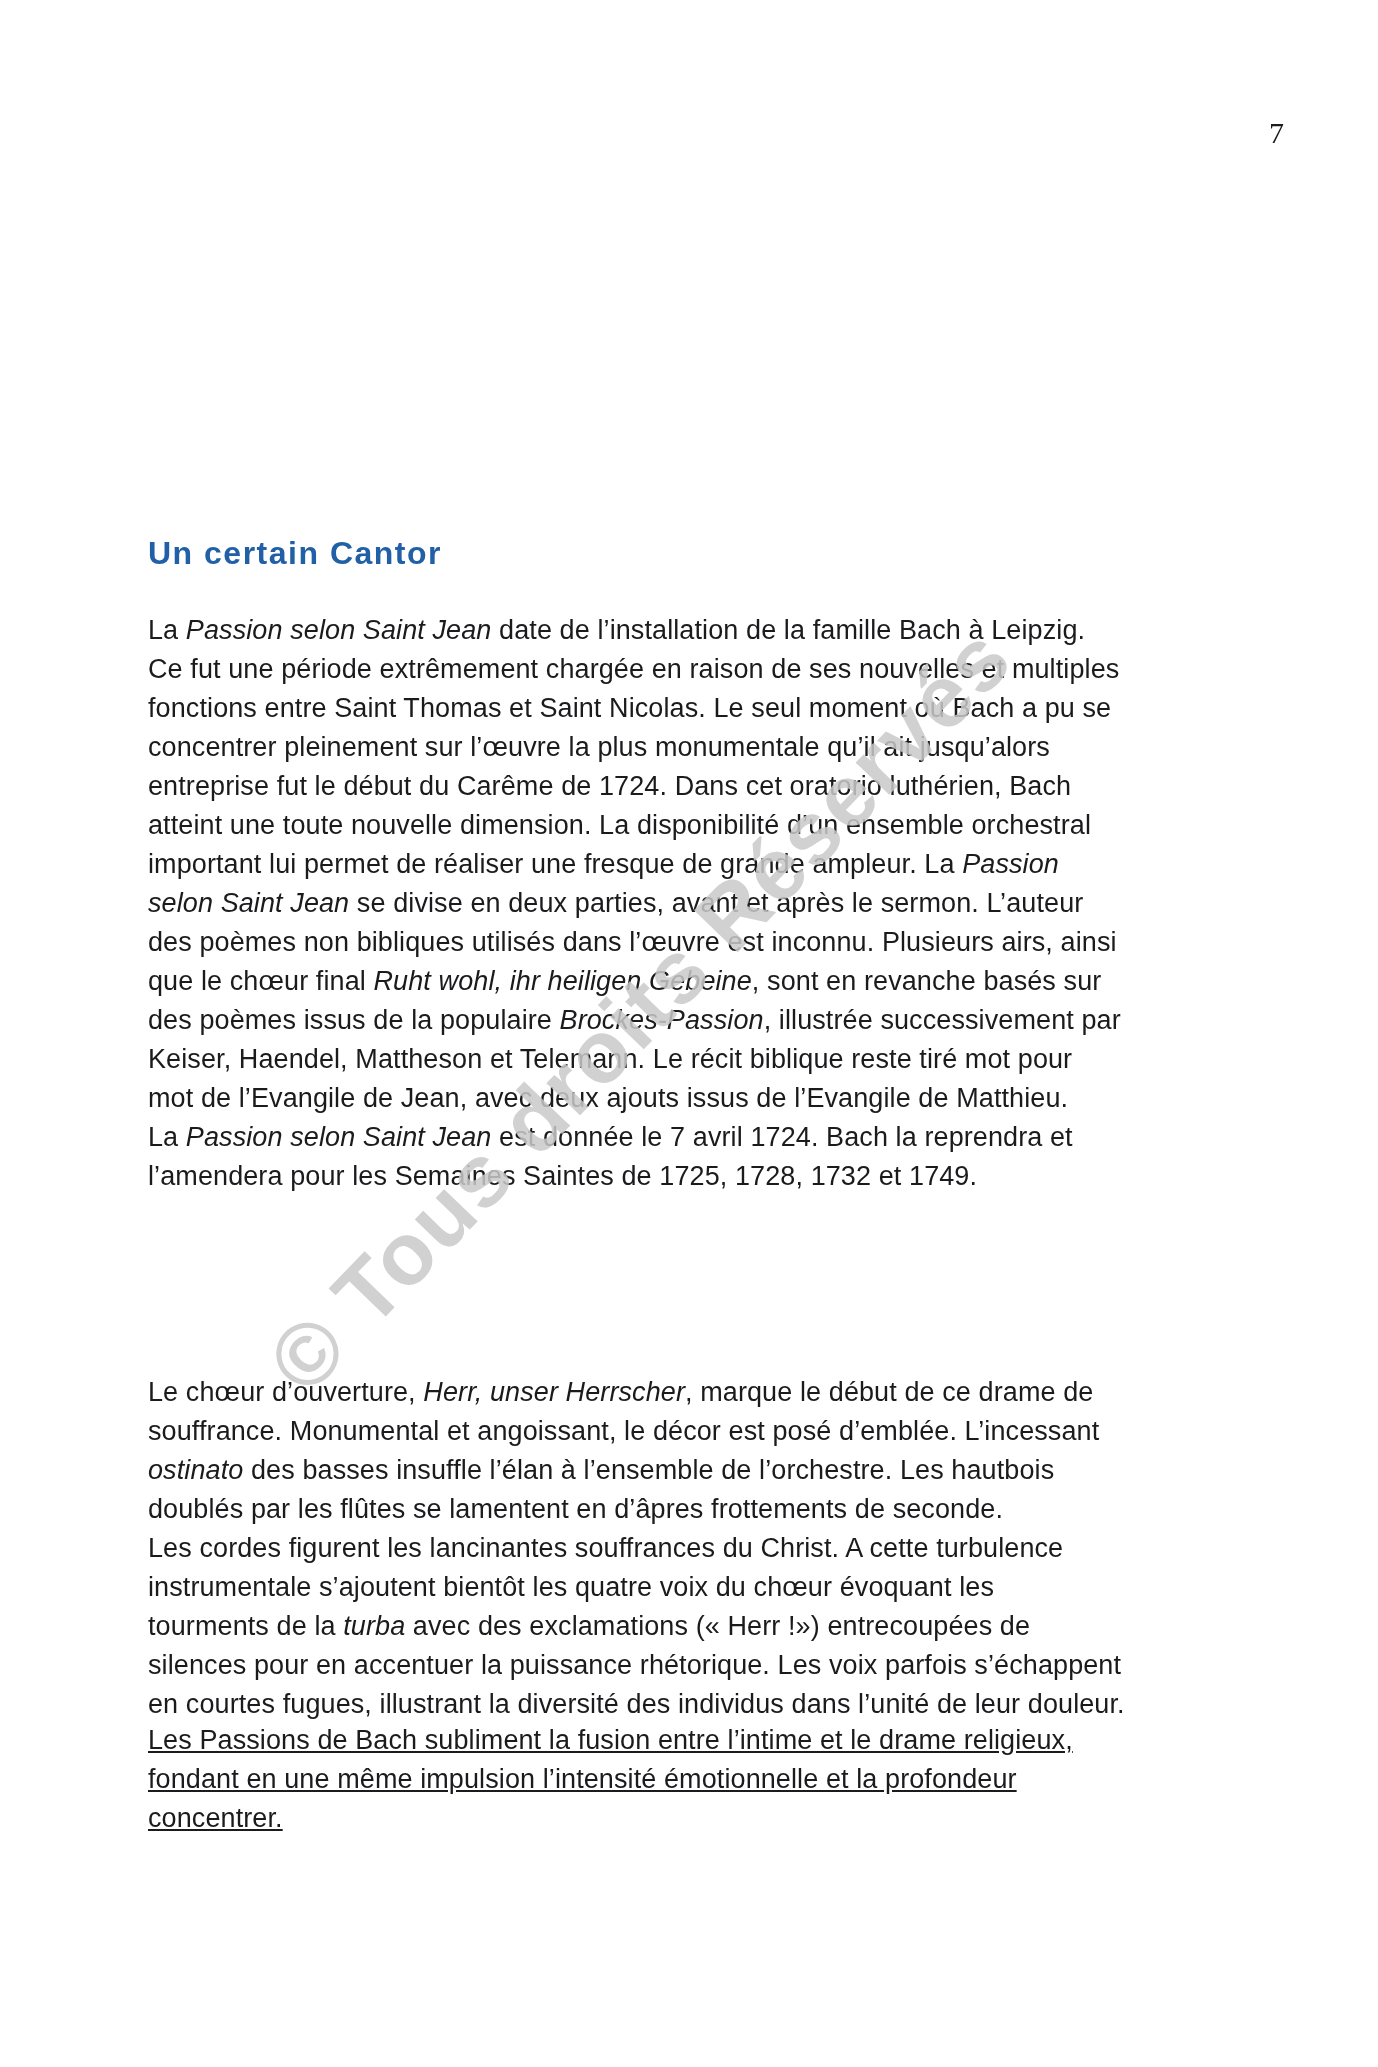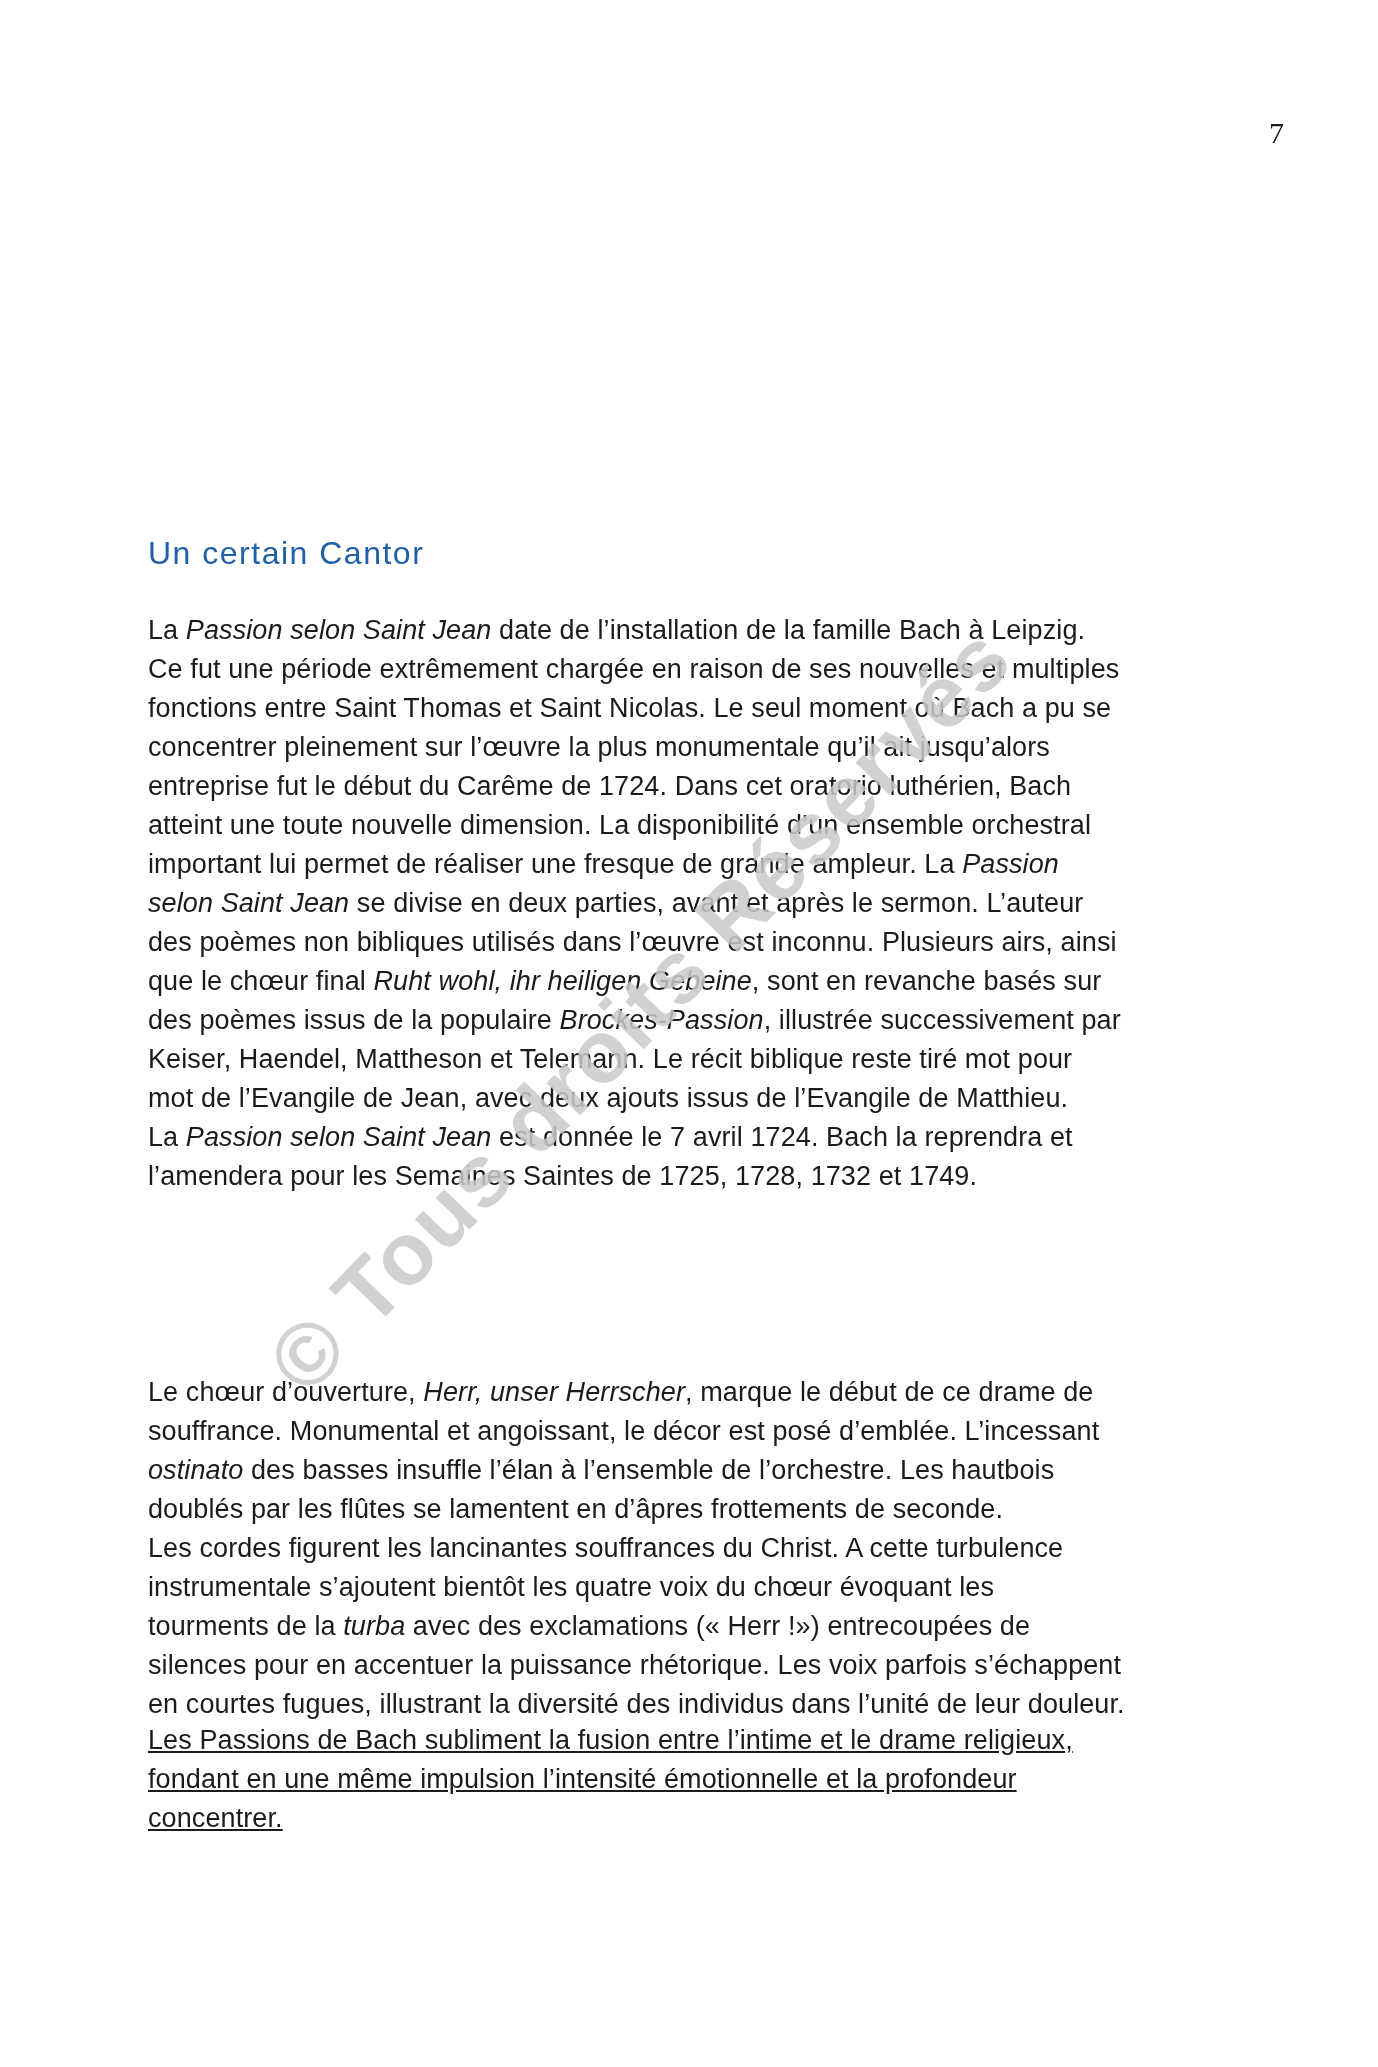--- a/index.html
+++ b/index.html
@@ -21,21 +21,21 @@
     right: 94px;
     font-family: "Liberation Serif", serif;
     font-size: 30px;
     color: var(--c-body, #1b1b1d);
   }
   .section-heading {
     position: absolute;
     left: 148px;
     margin: 0;
     font-size: 32px;
-    font-weight: normal;
+    font-weight: bold;
     letter-spacing: 1.5px;
     color: var(--c-heading, #2160a7);
     white-space: nowrap;
     text-align: center;
   }
   #heading-cantor { top: 535px; }
   #heading-architecture { top: 1259px; }
   .body-par {
     position: absolute;
     left: 148px;

